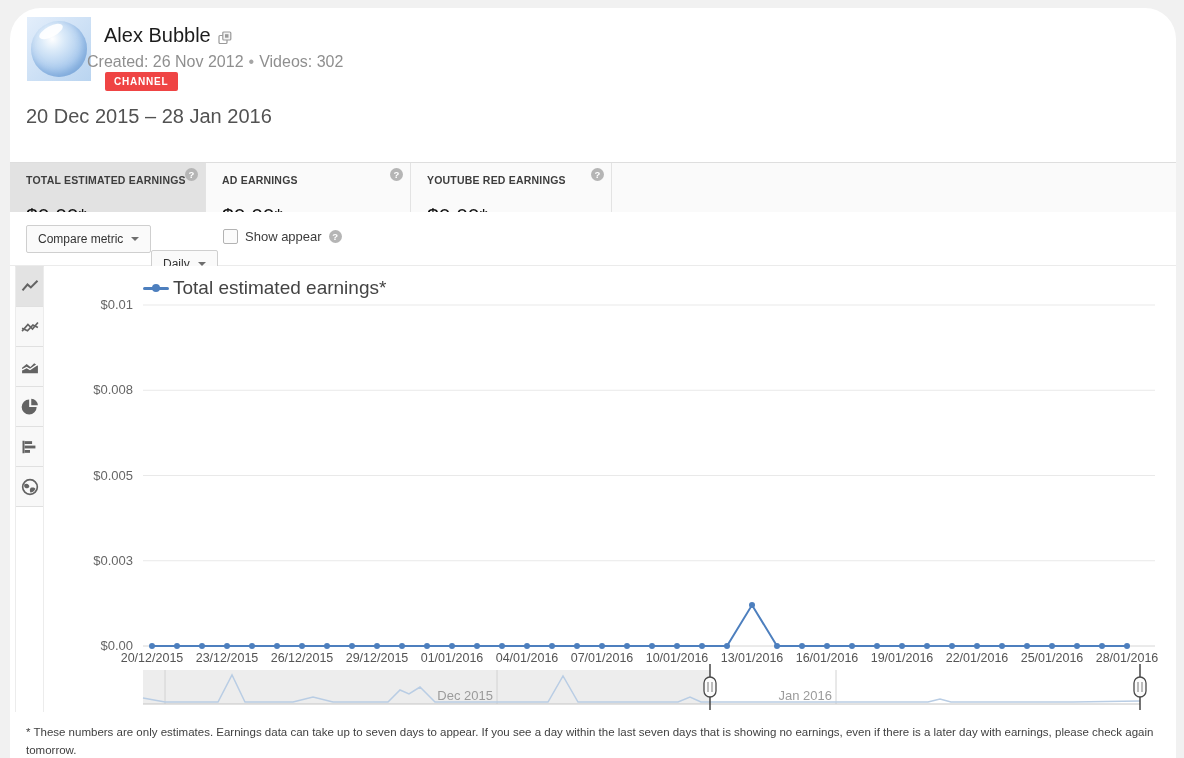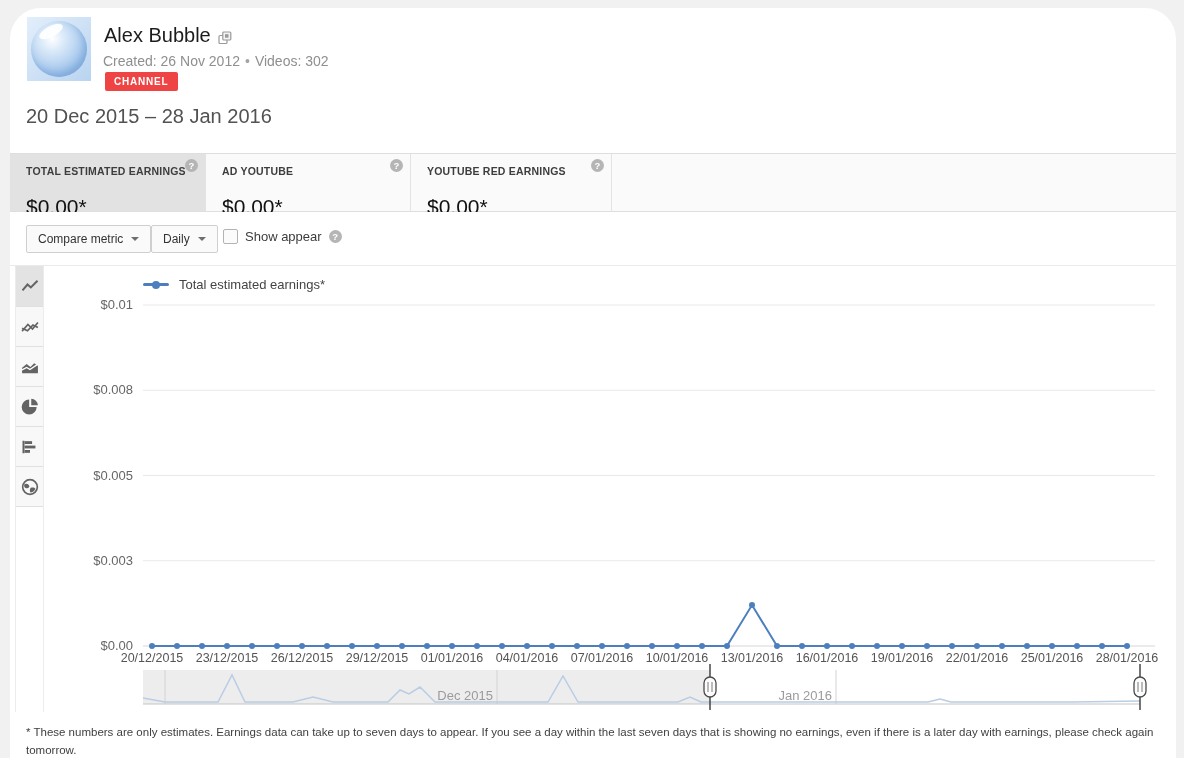--- a/index.html
+++ b/index.html
@@ -10,61 +10,61 @@
 
   
   .avatar { position:absolute; left:17px; top:9px; width:64px; height:64px; background:linear-gradient(135deg,#e3eefb,#b9d4f0); overflow:hidden; cursor:pointer; }
   .avatar .bubble { position:absolute; left:4px; top:4px; width:56px; height:56px; border-radius:50%;
       background:radial-gradient(circle at 38% 32%, #ffffff 0%, #dcebf9 22%, #abcbee 60%, #90b9e5 82%, #bed8f2 100%);
       box-shadow: inset -3px -4px 7px rgba(110,155,210,.55); }
   .avatar .bubble::after { content:""; position:absolute; left:7px; top:5px; width:26px; height:11px; border-radius:50%;
       background:rgba(255,255,255,.9); transform:rotate(-28deg); }
   .channel-name { position:absolute; left:94px; top:16px; font-size:20px; font-weight:normal; color:#1c1c1c; cursor:pointer; }
   .ext-icon { position:absolute; left:208px; top:23px; width:14px; height:14px; cursor:pointer; }
-  .channel-meta { position:absolute; left:93px; top:45px; font-size:14px; color:#8f8f8f; }
+  .channel-meta { position:absolute; left:77px; top:45px; font-size:16px; color:#8f8f8f; }
   .channel-meta .sep { margin:0 5px; color:#a5a5a5; }
   .badge { position:absolute; left:95px; top:64px; background:#ef4444; color:#fff; font-size:10px; font-weight:bold;
       letter-spacing:.8px; padding:4px 9px; border-radius:2px; }
   .date-range { position:absolute; left:16px; top:97px; font-size:20px; color:#525252; }
 
   
-  .metrics-row { position:absolute; left:0; top:145px; width:1166px; height:59px; display:flex;
+  .metrics-row { position:absolute; left:0; top:154px; width:1166px; height:59px; display:flex;
       border-top:1px solid #dedede; border-bottom:1px solid #dedede; background:#fafafa; }
   .metric-card { position:relative; border-right:1px solid #e3e3e3; padding:11px 0 0 16px; background:#fafafa; cursor:pointer; }
   .metric-card.selected { background:#e2e2e2; }
   .mc1 { width:196px; } .mc2 { width:205px; } .mc3 { width:201px; }
   .metrics-filler { flex:1; background:#fafafa; }
   .metric-label { font-size:10.5px; font-weight:bold; color:#3d3d3d; letter-spacing:.2px; }
   .metric-value { font-size:21px; color:#111; margin-top:18px; }
   .help-badge { position:absolute; top:5px; right:7px; width:13px; height:13px; border-radius:50%;
       background:#b5b5b5; color:#fff; font-size:9.5px; font-weight:bold; text-align:center; line-height:13px; }
 
   
   .controls-row { position:absolute; left:0; top:204px; width:1166px; height:54px; background:#fff; border-bottom:1px solid #ebebeb; }
   .btn { position:absolute; top:13px; height:28px; background:#fafafa; border:1px solid #cfcfcf; border-radius:2px;
       font-size:12px; color:#333; font-family:inherit; display:flex; align-items:center; gap:8px; padding:0 11px; cursor:pointer; }
   .btn-compare { left:16px; }
-  .btn-interval { left:141px; }
+  .btn-interval { left:141px;margin-top:25px; }
   .caret { width:0; height:0; border-left:4px solid transparent; border-right:4px solid transparent; border-top:4px solid #6e6e6e; }
   .growth { position:absolute; left:213px; top:17px; display:flex; align-items:center; gap:7px; }
   .checkbox { width:15px; height:15px; border:1px solid #b3b3b3; background:#fbfbfb; border-radius:2px; cursor:pointer; }
   .growth-label { font-size:13px; color:#3c3c3c; cursor:pointer; }
   .help-round { width:13px; height:13px; border-radius:50%; background:#b5b5b5; color:#fff; font-size:9.5px;
       font-weight:bold; text-align:center; line-height:13px; }
 
   
   .chart-section { position:absolute; left:0; top:258px; width:1166px; height:492px; background:#fff; }
   .rail { position:absolute; left:5px; top:0; width:29px; height:446px;
       border-left:1px solid #ececec; border-right:1px solid #ececec; border-top:1px solid #e3e3e3; }
   .cell { width:100%; height:40px; border-bottom:1px solid #e0e0e0; display:flex; align-items:center; justify-content:center;
       background:#f8f8f8; cursor:pointer; }
   .cell.selected { background:#e3e3e3; }
   .cell svg { width:20px; height:20px; display:block; }
 
-  .legend { position:absolute; left:133px; top:11px; display:flex; align-items:center; gap:10px; font-size:13px; color:#444; }
+  .legend { position:absolute; left:133px; top:11px; display:flex; align-items:center; gap:4px; font-size:19px; color:#444; }
   .legend-marker { position:relative; width:26px; height:3px; background:#4d7fbe; border-radius:2px; }
   .legend-marker::after { content:""; position:absolute; left:9px; top:-2.5px; width:8px; height:8px; border-radius:50%; background:#4d7fbe; }
 
   #main-chart { position:absolute; left:80px; top:26px; width:1076px; height:380px; }
   #minimap { position:absolute; left:133px; top:394px; width:1014px; height:56px; overflow:visible; }
   .footnote { position:absolute; left:16px; top:458px; width:1134px; font-size:11.5px; color:#3f3f3f; line-height:1.55; }
 </style>
 </head>
 <body>
 
@@ -85,21 +85,21 @@
   <span class="badge">CHANNEL</span>
   <div class="date-range">20 Dec 2015 – 28 Jan 2016</div>
 
   <div class="metrics-row">
     <div class="metric-card mc1 selected">
       <div class="metric-label">TOTAL ESTIMATED EARNINGS</div>
       <div class="metric-value">$0.00*</div>
       <span class="help-badge">?</span>
     </div>
     <div class="metric-card mc2">
-      <div class="metric-label">AD YOUTUBE</div>
+      <div class="metric-label">AD EARNINGS</div>
       <div class="metric-value">$0.00*</div>
       <span class="help-badge">?</span>
     </div>
     <div class="metric-card mc3">
       <div class="metric-label">YOUTUBE RED EARNINGS</div>
       <div class="metric-value">$0.00*</div>
       <span class="help-badge">?</span>
     </div>
     <div class="metrics-filler"></div>
   </div>

